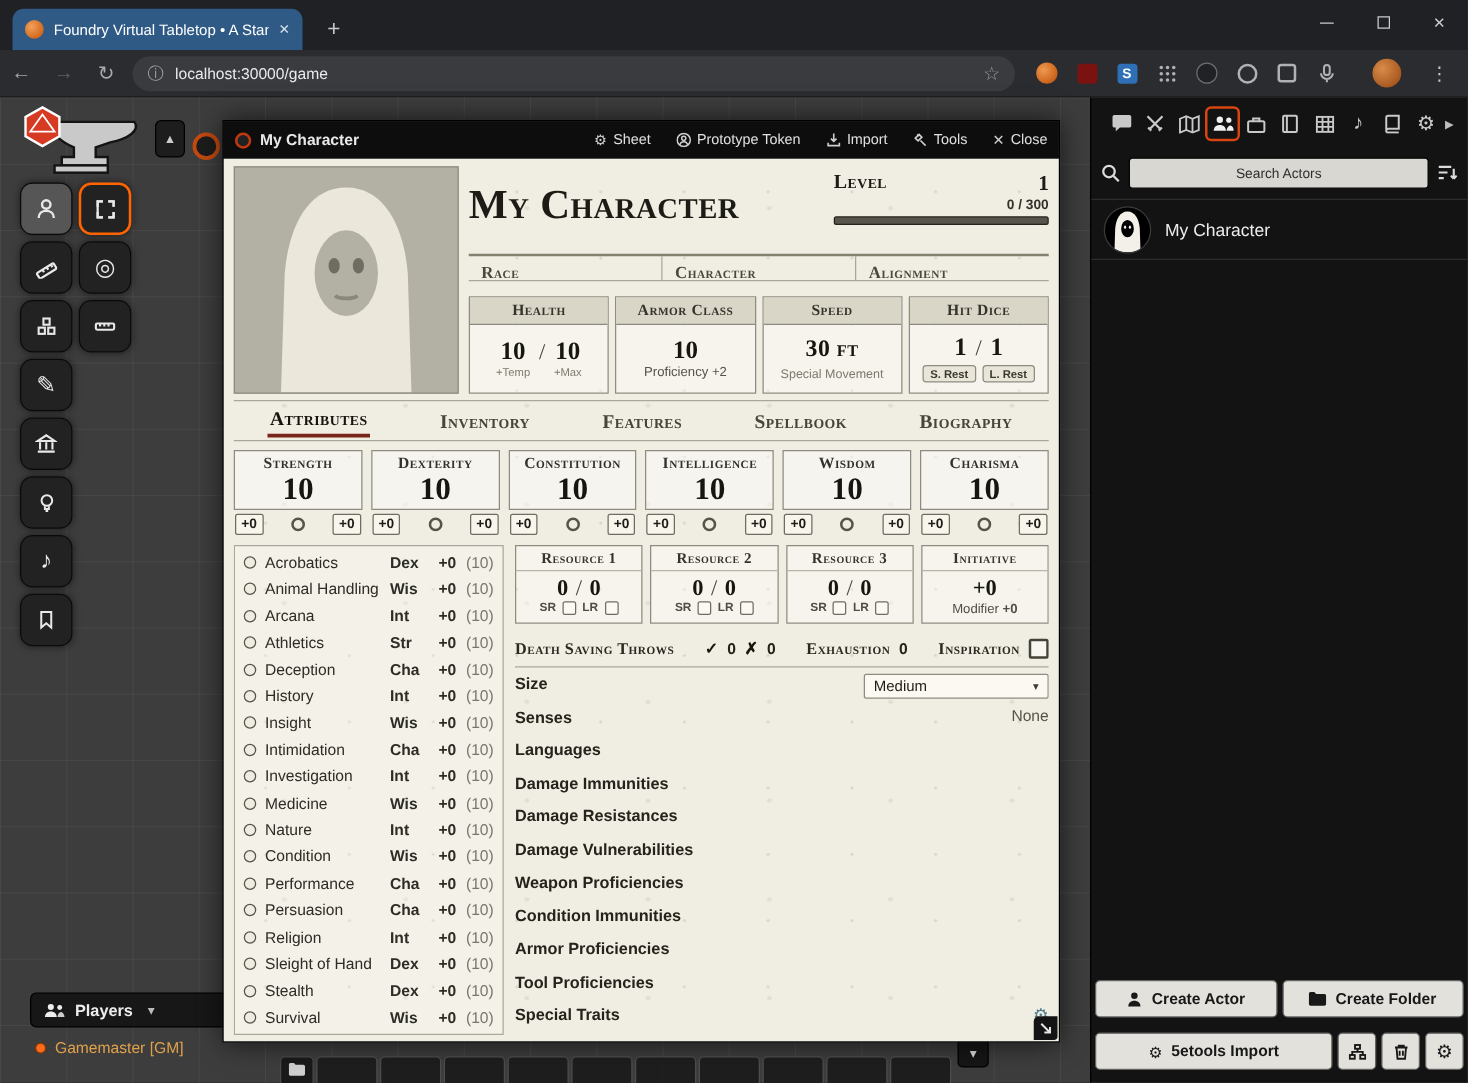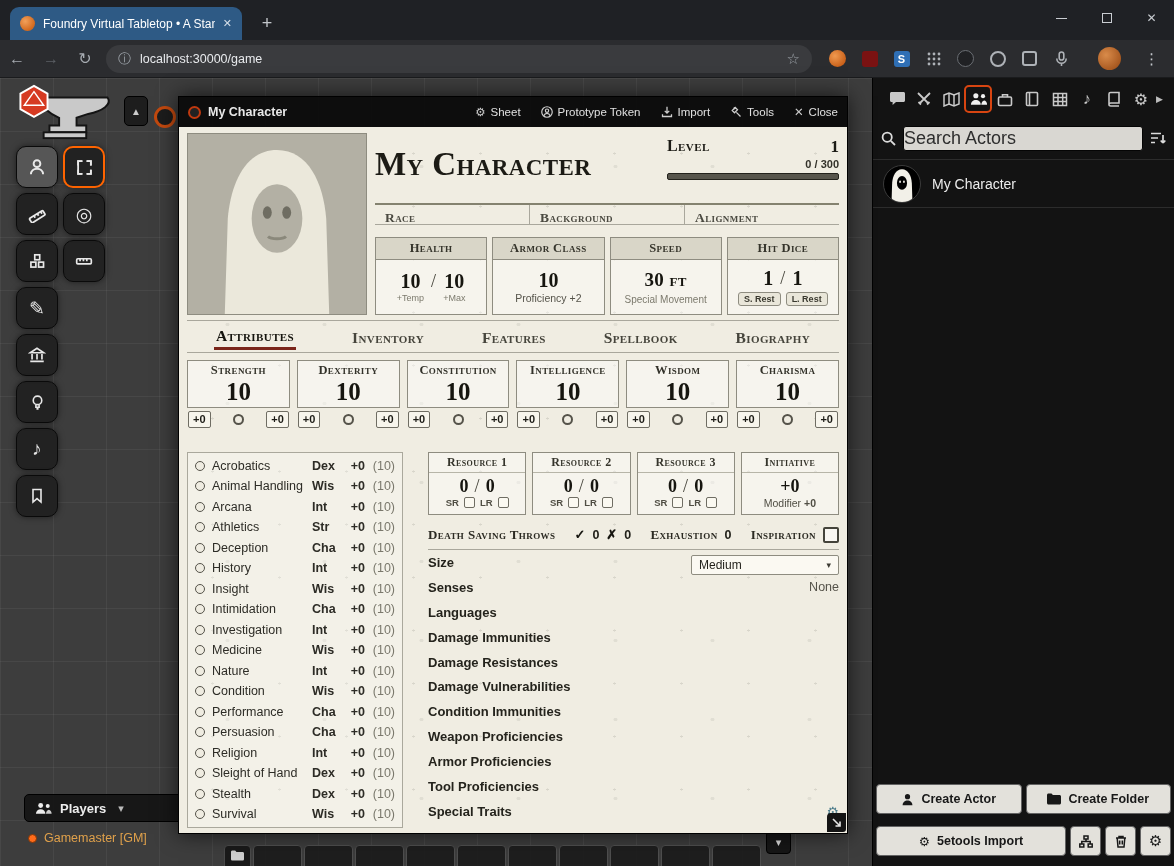--- a/index.html
+++ b/index.html
@@ -102,21 +102,21 @@
 
 .abilities{display:flex;gap:7px;margin-top:7px;flex:0 0 auto}
 .ability{flex:1;display:flex;flex-direction:column;min-width:0}
 .ability-box{border:1px solid #8e8c80;background:rgba(255,255,255,.42);text-align:center;padding-top:2px}
 .ab-lbl{font-size:12.5px;color:#33322a}
 .ab-score{font-family:"Liberation Serif",serif;font-weight:700;font-size:25px;line-height:27px;padding-bottom:2px;color:#16150f}
 .ability-foot{display:flex;align-items:center;justify-content:space-between;margin-top:3px;padding:0 1px}
 .chip{border:1px solid #6f6d63;background:#f7f5ec;font-size:11px;font-weight:700;padding:0 4px;line-height:15px;border-radius:2px;color:#1c1b15}
 .radio{width:11px;height:11px;border:2px solid #55534a;border-radius:50%;background:#efece1}
 
-.sheet-main{flex:1;display:flex;gap:25px;margin-top:24px;overflow:hidden}
+.sheet-main{flex:1;display:flex;gap:9px;margin-top:8px;overflow:hidden}
 .skills{width:216px;border:1px solid #aaa89c;background:rgba(255,255,255,.22);display:flex;flex-direction:column;justify-content:space-between;padding:3px 0;flex:0 0 auto}
 .skill{display:flex;align-items:center;padding:0 7px;font-size:12.5px;color:#2d2c26;height:20px}
 .skill .radio{width:10px;height:10px;border-width:1.5px;margin-right:7px;flex:0 0 auto}
 .skill .sname{flex:1;white-space:nowrap;overflow:hidden}
 .skill .abbr{font-weight:700;width:29px;flex:0 0 auto}
 .skill .smod{font-weight:700;width:24px;text-align:right;flex:0 0 auto}
 .skill .spassive{color:#7a786c;width:30px;text-align:right;flex:0 0 auto}
 .attr-col{flex:1;display:flex;flex-direction:column;min-width:0}
 .resources{display:flex;gap:6px;flex:0 0 auto}
 .res-box{flex:1;border:1px solid #8e8c80;background:rgba(255,255,255,.38);display:flex;flex-direction:column;min-width:0}
@@ -141,21 +141,21 @@
 .gear-ic{font-size:14px;color:#4e7d8c;font-weight:400}
 .resize{position:absolute;right:1px;bottom:1px;width:19px;height:19px;background:#141414;border-radius:4px 0 3px 0;display:flex;align-items:center;justify-content:center;color:#e6e6e6}
 
 
 .sidebar{position:absolute;right:0;top:78px;width:302px;height:788px;background:#131313;z-index:4;display:flex;flex-direction:column;border-left:1px solid #000}
 .sb-tabs{height:42px;display:flex;align-items:center;justify-content:space-between;padding:0 6px 0 12px;flex:0 0 auto}
 .sb-ic{width:24px;height:24px;display:flex;align-items:center;justify-content:center;color:#c9c9c9;font-size:16px}
 .sb-ic.active{outline:2px solid #d84511;border-radius:3px;color:#f0f0f0}
 .sb-expand{color:#bdbdbd;font-size:9px;width:12px}
 .sb-search{display:flex;align-items:center;gap:7px;padding:6px 8px 8px;flex:0 0 auto}
-.sb-search input{flex:1;height:25px;background:#d9d7d2;border:1px solid #050505;border-radius:3px;font-size:18px;color:#1d1d1d;font-family:"Liberation Sans",sans-serif;outline:none}
+.sb-search input{flex:1;height:25px;background:#d9d7d2;border:1px solid #050505;border-radius:3px;text-align:center;font-size:11px;color:#1d1d1d;font-family:"Liberation Sans",sans-serif;outline:none}
 .sb-search input::placeholder{color:#2e2e2e;opacity:1}
 .actor-entry{display:flex;align-items:center;gap:11px;height:49px;padding:0 10px;border-top:1px solid #2c2c2c;border-bottom:1px solid #2c2c2c;flex:0 0 auto}
 .actor-avatar{width:38px;height:38px;border-radius:50%;background:#000;border:1px solid #3a3a3a;display:flex;align-items:flex-end;justify-content:center;overflow:hidden}
 .actor-name{color:#ececec;font-size:14px}
 .sb-bottom{margin-top:auto;padding:0 3px 10px;display:flex;flex-direction:column;gap:12px;flex:0 0 auto}
 .btn-row{display:flex;gap:4px}
 .fbtn{flex:1;height:30px;background:#e3e1db;border:1px solid #636363;border-radius:4px;display:flex;align-items:center;justify-content:center;gap:7px;font-size:12.5px;font-weight:700;color:#181818}
 .fbtn .g{font-weight:400}
 .fbtn.sq{flex:0 0 31px}
 </style>
@@ -413,21 +413,21 @@
                 <span class="lvl-num">1</span>
               </div>
               <div class="xp-text">0 / 300</div>
               <div class="xp-bar">
                   <div class="xp-fill"></div>
                 </div>
             </div>
           </div>
           <div class="details-row">
             <div class="detail sc">Race</div>
-            <div class="detail sc">Background</div>
+            <div class="detail sc">Character</div>
             <div class="detail sc">Alignment</div>
           </div>
           <div class="stats-row">
             <div class="stat-box">
               <div class="stat-head sc">Health</div>
               <div class="stat-body">
                 <div class="hp-pair">
                   <div class="hp-col">
                       <span class="big-num">10</span>
                       <span class="sub-lbl">+Temp</span>
@@ -815,26 +815,26 @@
                 <span>Damage Resistances</span>
                 <span class="ctrl edit-ic"></span>
               </div>
 
               <div class="trait-row">
                 <span>Damage Vulnerabilities</span>
                 <span class="ctrl edit-ic"></span>
               </div>
 
               <div class="trait-row">
+                <span>Weapon Proficiencies</span>
+                <span class="ctrl edit-ic"></span>
+              </div>
+
+              <div class="trait-row">
                 <span>Condition Immunities</span>
-                <span class="ctrl edit-ic"></span>
-              </div>
-
-              <div class="trait-row">
-                <span>Weapon Proficiencies</span>
                 <span class="ctrl edit-ic"></span>
               </div>
 
               <div class="trait-row">
                 <span>Armor Proficiencies</span>
                 <span class="ctrl edit-ic"></span>
               </div>
 
               <div class="trait-row">
                 <span>Tool Proficiencies</span>

